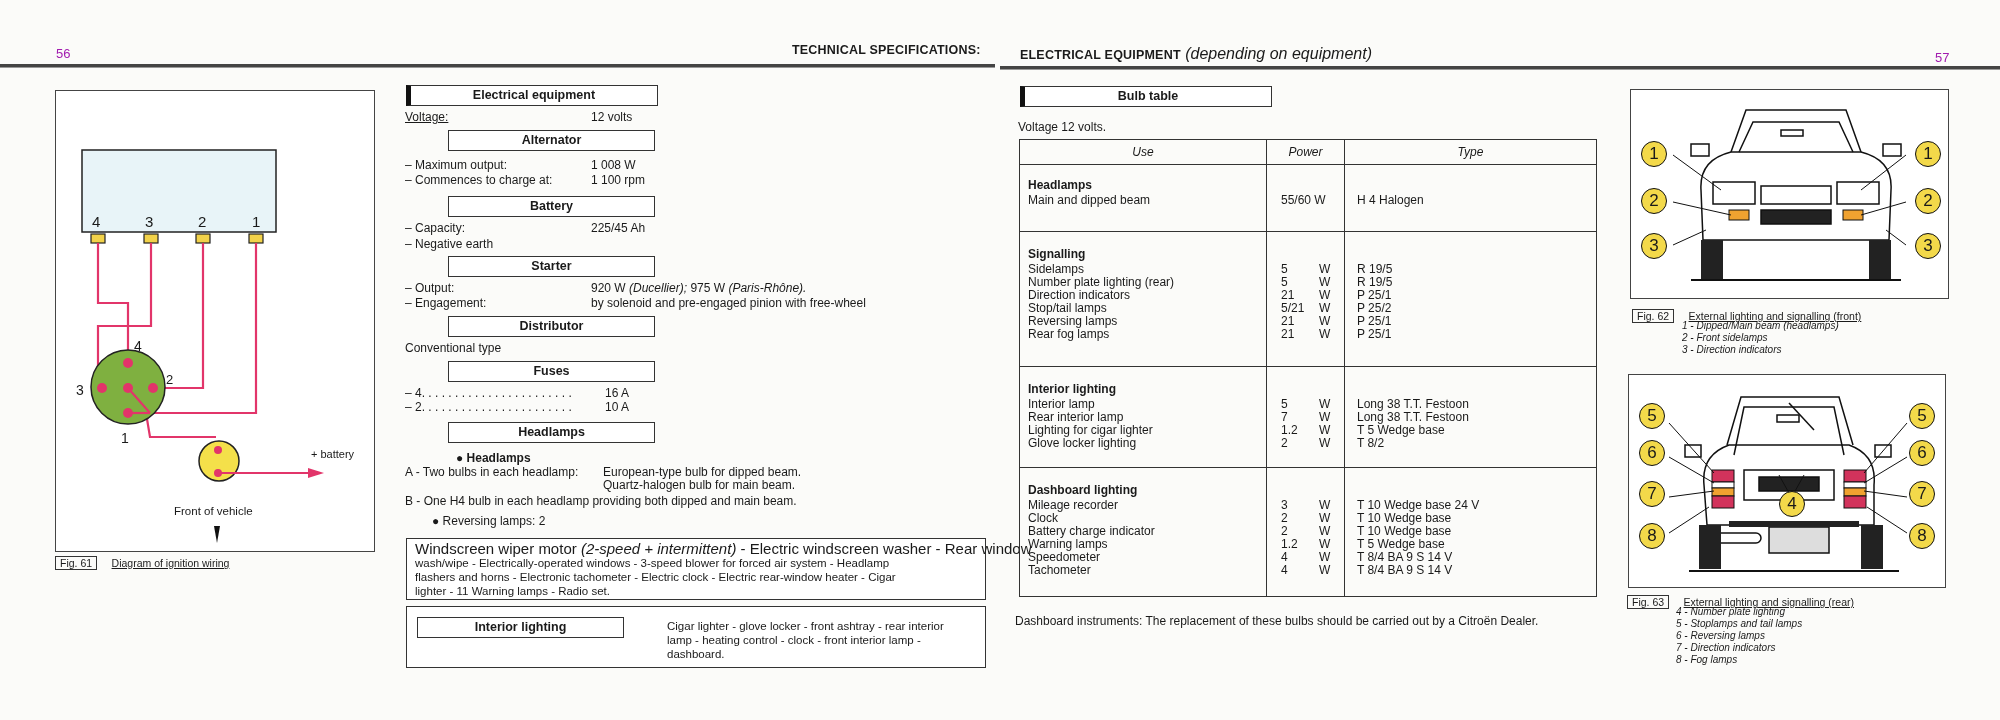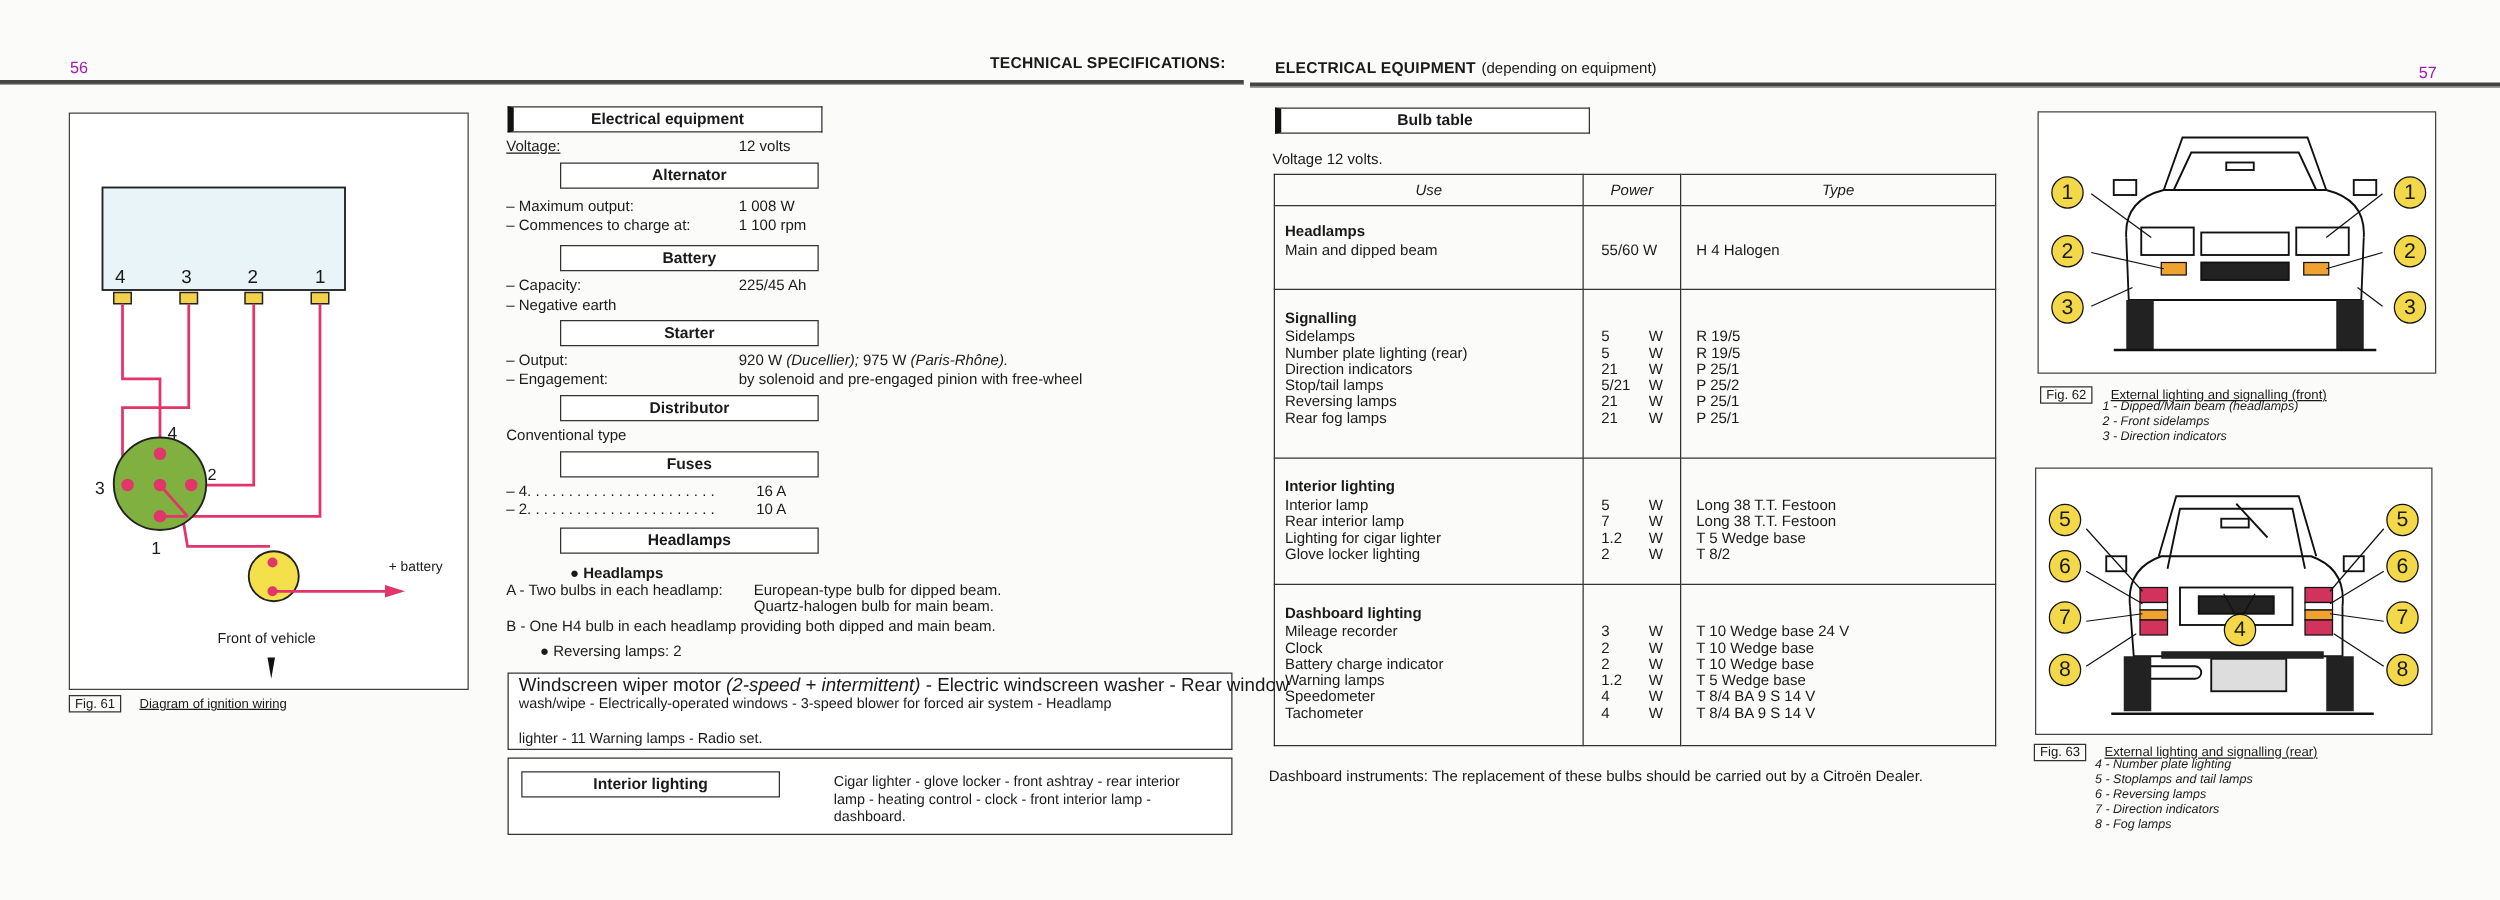--- a/index.html
+++ b/index.html
@@ -2,21 +2,21 @@
 <html><head>
 <meta charset="utf-8">
 <style>
   html, body { margin:0; padding:0; }
   body { width:2000px; height:720px; background:#fbfbf9; position:relative; overflow:hidden;
          font-family:"Liberation Sans", sans-serif; color:#1a1a1a; }
   .abs { position:absolute; }
   .pagenum { font-size:13px; color:#a21caf; }
   .rule { position:absolute; top:64px; height:3px; background:#444; border-bottom:1px solid #999; }
   .hdr-bold { font-weight:bold; font-size:12.5px; letter-spacing:0.2px; }
-  .hdr-ital { font-weight:normal; font-size:12px; }
+  .hdr-ital { font-style:italic; font-weight:normal; font-size:16px; }
   .secbox { position:absolute; border:1.5px solid #333; background:#fff; text-align:center;
             font-weight:bold; font-size:12.5px; height:19px; line-height:19px; }
   .secbox.thick { border-left:5px solid #111; }
   .txt { position:absolute; font-size:12px; line-height:14px; white-space:nowrap; }
   .ital { font-style:italic; }
   .figlabel { border:1.2px solid #333; padding:0 4px; font-size:10.5px; margin-right:10px; }
   .figcap { font-size:10.5px; text-decoration:underline; }
   .legend { position:absolute; font-size:10px; line-height:12px; font-style:italic; white-space:nowrap; }
   .box { position:absolute; border:1.5px solid #333; background:#fff; }
   table.bulb { position:absolute; border-collapse:collapse; font-size:12px; }
@@ -136,20 +136,21 @@
 <span class="txt" style="left:603px;top:465px;">European-type bulb for dipped beam.</span>
 <span class="txt" style="left:603px;top:478px;">Quartz-halogen bulb for main beam.</span>
 <span class="txt" style="left:405px;top:494px;">B - One H4 bulb in each headlamp providing both dipped and main beam.</span>
 <span class="txt" style="left:432px;top:514px;">● <span>Reversing lamps: 2</span></span>
 
 <div class="box" style="left:406px;top:538px;width:578px;height:60px;">
   <div class="txt" style="left:8px;top:3px;font-size:15px;line-height:13.5px;">
     <span>Windscreen wiper motor </span><span class="ital">(2-speed + intermittent)</span><span> - Electric windscreen washer - Rear window</span>
   </div>
   <div class="txt" style="left:8px;top:17px;font-size:11.5px;">wash/wipe - Electrically-operated windows - 3-speed blower for forced air system - Headlamp</div>
+  <div class="txt" style="left:8px;top:31px;font-size:11.5px;">flashers and horns - Electronic tachometer - Electric clock - Electric rear-window heater - Cigar</div>
   <div class="txt" style="left:8px;top:45px;font-size:11.5px;">lighter - 11 Warning lamps - Radio set.</div>
 </div>
 
 <div class="box" style="left:406px;top:606px;width:578px;height:60px;">
   <div class="secbox" style="left:10px;top:10px;width:205px;">Interior lighting</div>
   <div class="txt" style="left:260px;top:12px;font-size:11.5px;">Cigar lighter - glove locker - front ashtray - rear interior</div>
   <div class="txt" style="left:260px;top:26px;font-size:11.5px;">lamp - heating control - clock - front interior lamp -</div>
   <div class="txt" style="left:260px;top:40px;font-size:11.5px;">dashboard.</div>
 </div>
 

